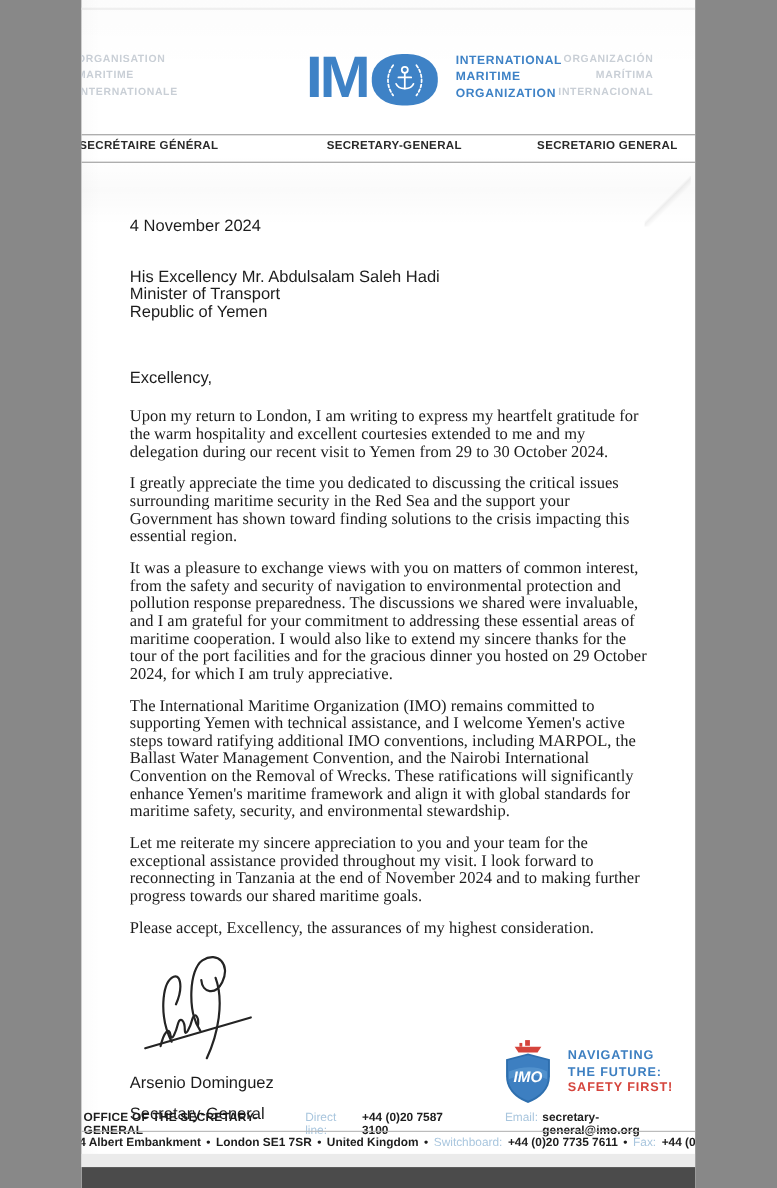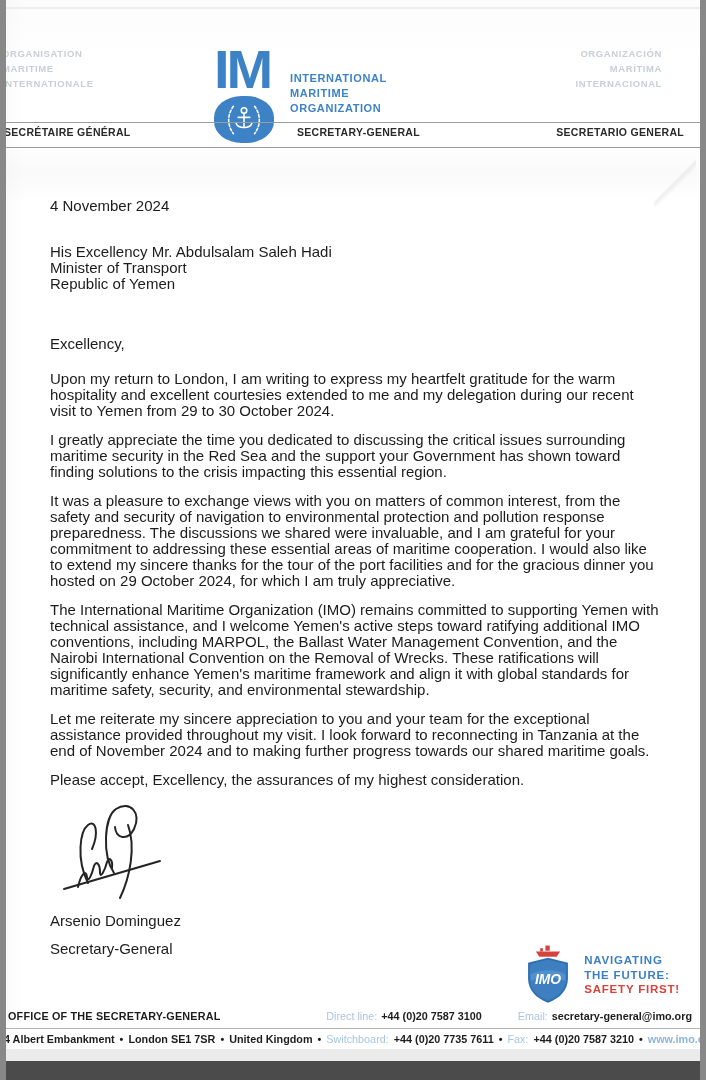--- a/index.html
+++ b/index.html
@@ -1,18 +1,18 @@
 <!DOCTYPE html>
 <html><head>
 <meta charset="utf-8">
 <style>
   html,body{margin:0;padding:0;background:#888;}
   .page{
     position:relative;
-    width:694px;height:1080px;
+    width:558px;height:1080px;
     margin:0 auto;
     background:#ffffff;
     overflow:hidden;
     font-family:"Liberation Sans", sans-serif;
     color:#1e1e1e;
   }
   
   .photo-topline{position:absolute;left:0;top:7px;width:100%;height:2px;background:#f1f1f1;}
   .photo-shading{position:absolute;inset:0;pointer-events:none;
     background:
@@ -23,21 +23,21 @@
   .fold-shadow{position:absolute;right:4px;top:160px;width:42px;height:46px;pointer-events:none;
     background:linear-gradient(135deg, rgba(0,0,0,0) 46%, rgba(0,0,0,0.06) 50%, rgba(0,0,0,0) 58%);}
 
   
   .watermark{position:absolute;top:46px;font-size:9.5px;font-weight:bold;
     color:#c9cfd6;letter-spacing:0.6px;line-height:15px;text-transform:uppercase;}
   .watermark.left{left:-4px;text-align:left;}
   .watermark.right{right:38px;text-align:right;}
 
   .logo{position:absolute;left:204px;top:44px;display:flex;align-items:center;}
-  .logo-acronym{display:flex;align-items:center;flex-direction:column;}
+  .logo-acronym{display:flex;align-items:flex-end;}
   .logo-im{font-size:56px;font-weight:900;letter-spacing:-3px;line-height:52px;
     font-stretch:condensed;transform:scaleY(0.95);}
   .logo-o{width:60px;height:47px;border-radius:46%;margin-left:4px;display:flex;
     align-items:center;justify-content:center;}
   .logo-orgname{margin-left:16px;font-size:11px;font-weight:bold;letter-spacing:0.6px;
     line-height:15px;}
 
   .rule{position:absolute;left:0;width:100%;height:1px;background:#9b9b9b;}
   .rule.r1{top:122px;}
   .rule.r2{top:147px;}
@@ -46,21 +46,21 @@
     padding:0 16px 0 0;font-size:10.5px;font-weight:bold;color:#2a2a2a;letter-spacing:0.3px;}
   .role-row .fr{margin-left:-2px;}
   .role-row .en{margin-left:30px;}
 
   
   .content{position:absolute;left:44px;right:38px;top:198px;font-size:15px;line-height:16px;color:#1c1c1c;}
   .date{margin:0 0 30px 0;}
   .addressee{margin:0 0 44px 0;}
   .addressee div{line-height:16px;}
   .salutation{margin:0 0 19px 0;}
-  .para{margin:0 2px 13px 0;}
+  .para{margin:0 2px 13px 0;font-family:Liberation Serif, serif;}
 
   .sig-block{margin-top:8px;}
   .sig-svg{display:block;margin-left:8px;}
   .sig-name{margin-top:12px;line-height:16px;}
 
   
   .badge{position:absolute;right:20px;bottom:74px;display:flex;align-items:center;}
   .badge-text{margin-left:10px;font-weight:bold;font-size:11.5px;letter-spacing:0.8px;line-height:14.5px;}
   .badge-text .blue{color:#3d7fc1;}
   .badge-text .red{color:#d5443c;}

